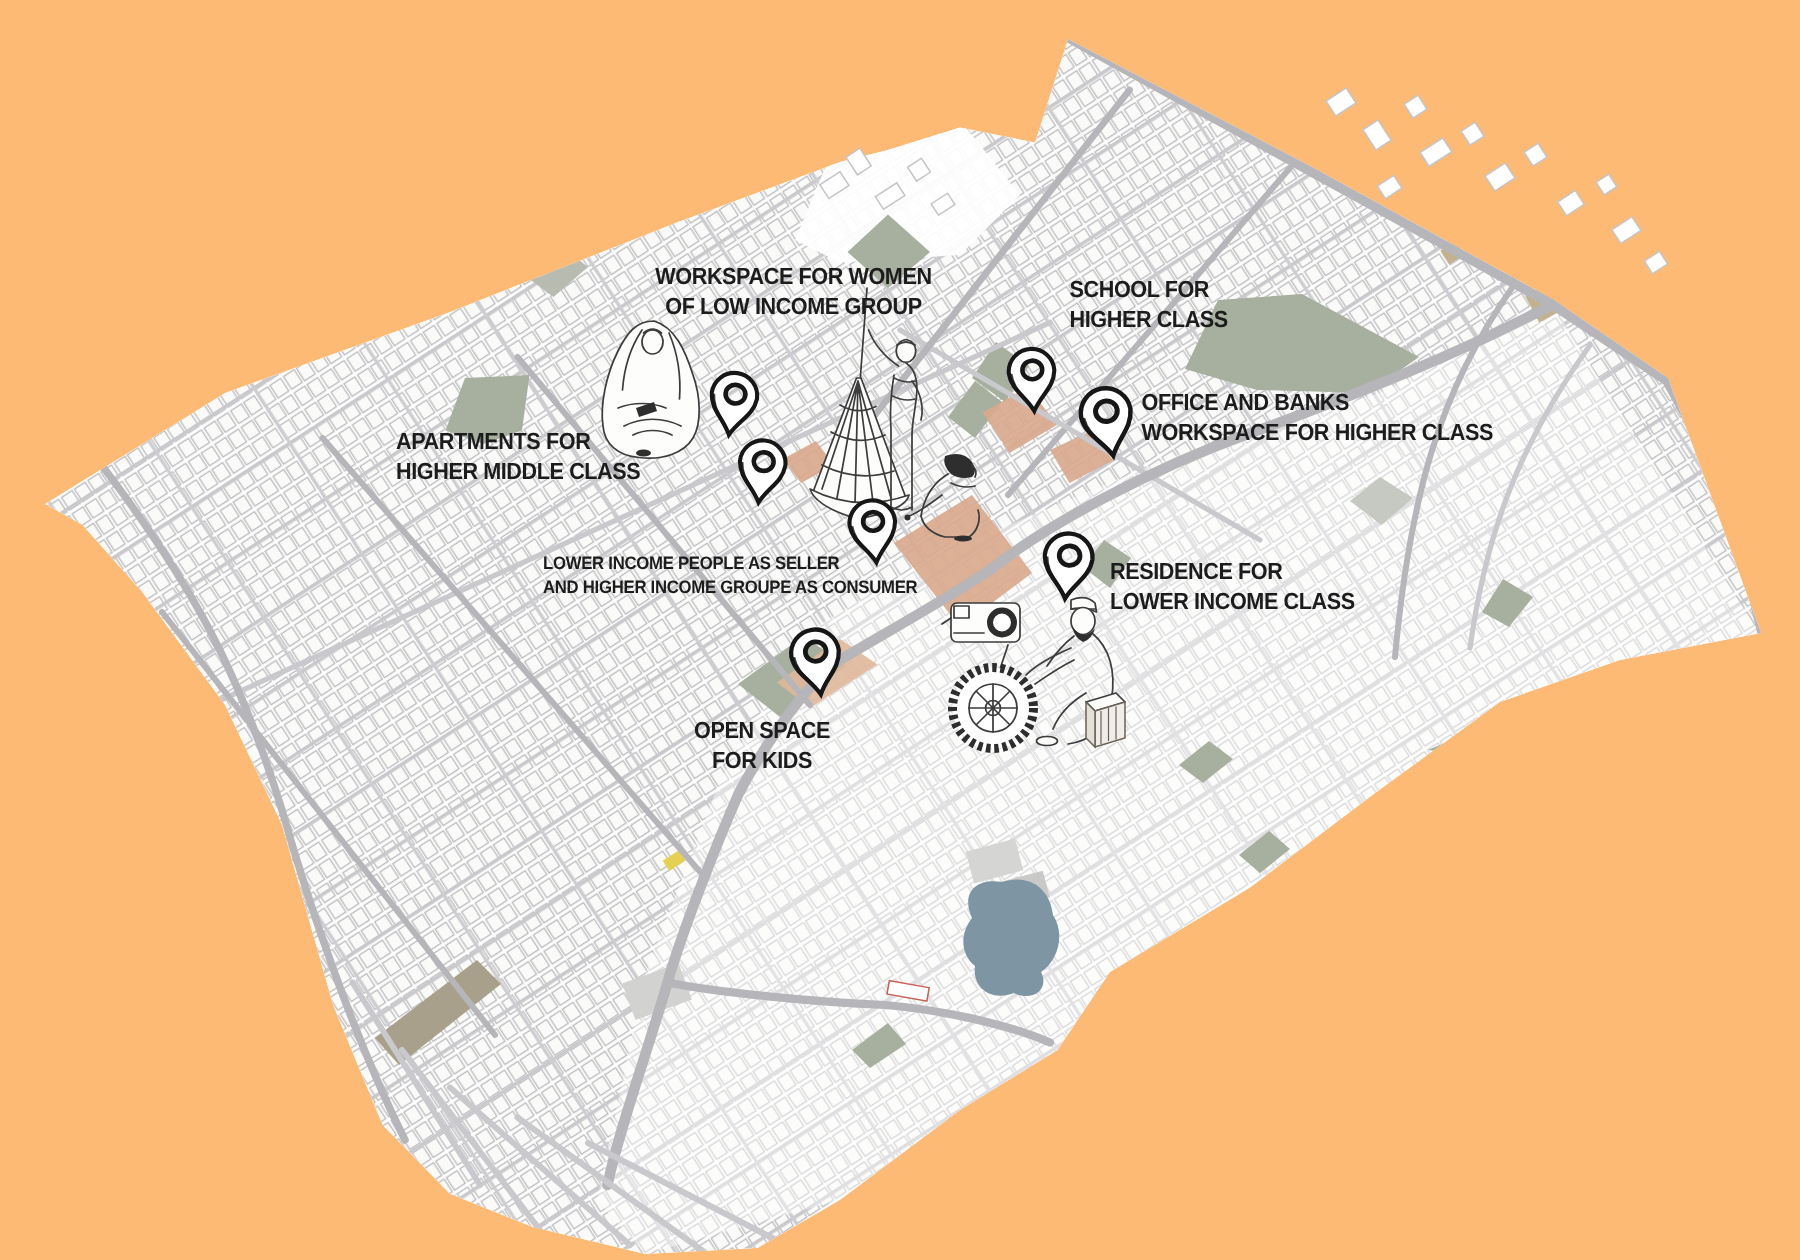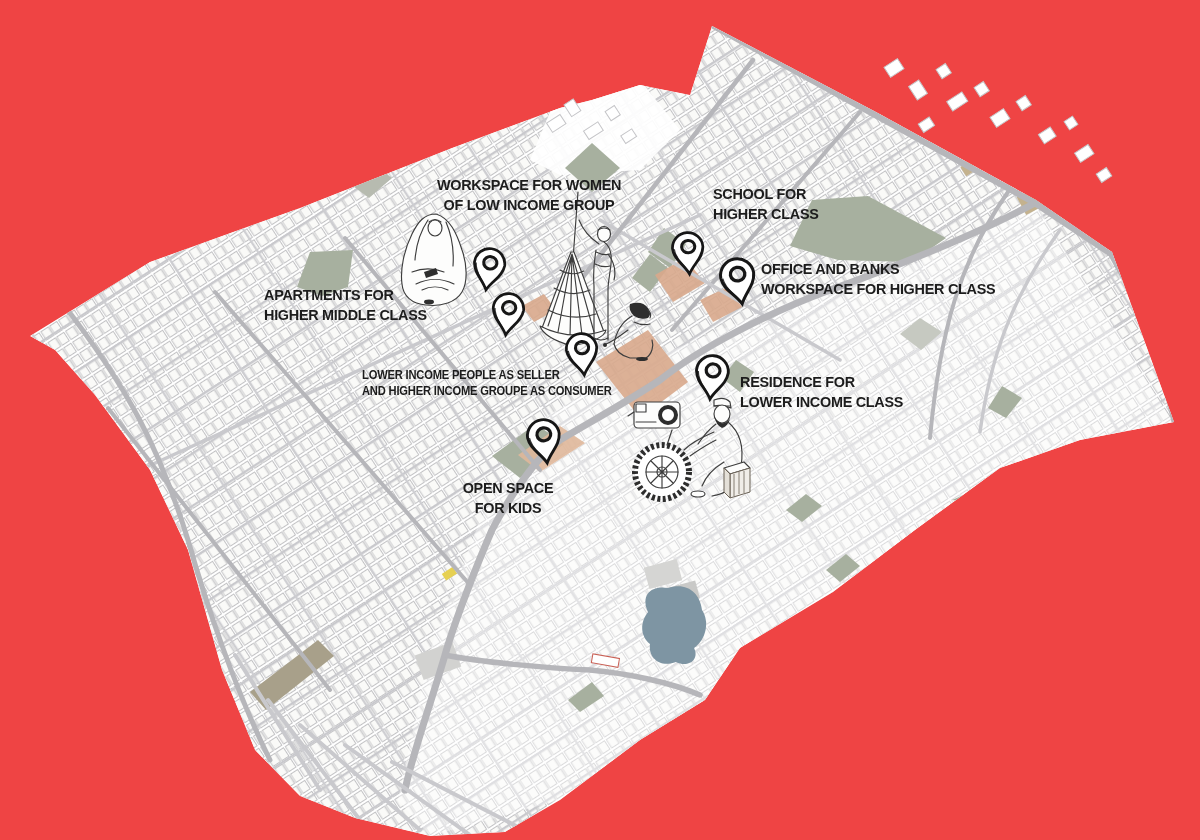--- a/index.html
+++ b/index.html
@@ -1,16 +1,16 @@
 <!DOCTYPE html>
 <html style="--c-road: #b6b6ba; --c-street: #c9c9cd; --c-building-outline: #bcbcbf; --c-building-fill: #fafaf8; --c-green: #a7b09f; --c-terracotta: #d9a98c; --c-terracotta-light: #e0b89b; --c-pond: #7e95a3; --c-olive: #a8a08a; --c-yellow: #e6d052; --c-tan: #c4b28e; --c-ink: #1c1c1c; --c-torg2: #e0b89b; --c-bfill: #fafaf8;"><head>
 <meta charset="utf-8">
 <style>
   html,body{margin:0;padding:0;background:#fff;}
-  .stage{position:relative;width:1200px;height:840px;background:#ef4444;overflow:hidden;
+  .stage{position:relative;width:1200px;height:840px;background:#fdba74;overflow:hidden;
          font-family:"Liberation Sans",sans-serif;}
   .stage svg{position:absolute;left:0;top:0;}
   
   .rd   {stroke:var(--c-road,#b6b6ba);fill:none;stroke-linecap:round;stroke-linejoin:round;}
   .rd2  {stroke:var(--c-street,#c6c6ca);fill:none;stroke-linecap:round;}
   .grn  {fill:var(--c-green,#a7b09f);}
   .org  {fill:var(--c-terracotta,#d9a98c);}
   .outl {fill:#fff;stroke:#c5c5c8;stroke-width:1;}
   .sk   {stroke:#3d3d3d;stroke-width:1.15;fill:none;stroke-linecap:round;stroke-linejoin:round;}
   .skf  {fill:#fdfdfc;stroke:#3d3d3d;stroke-width:1.15;stroke-linejoin:round;}

